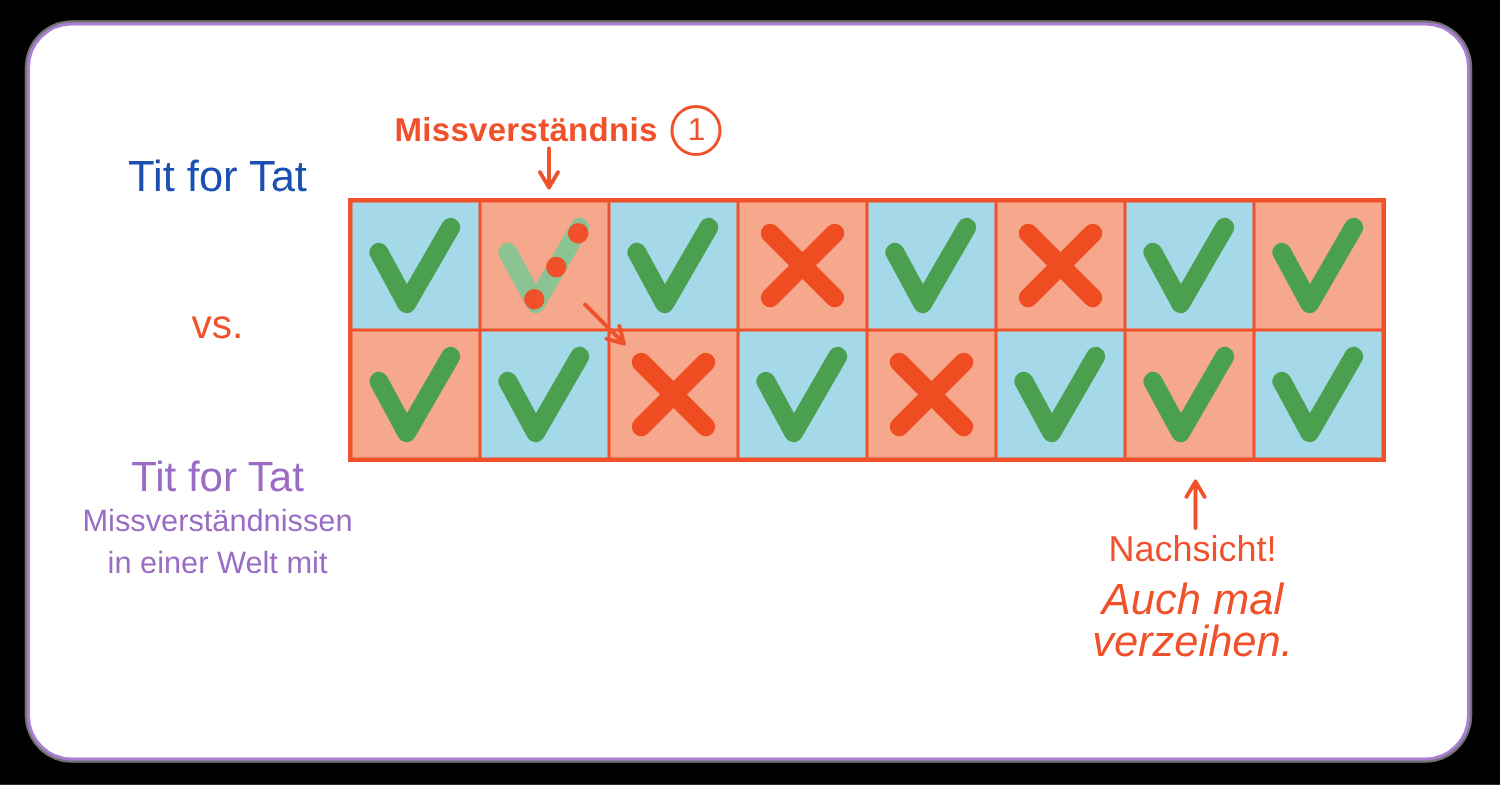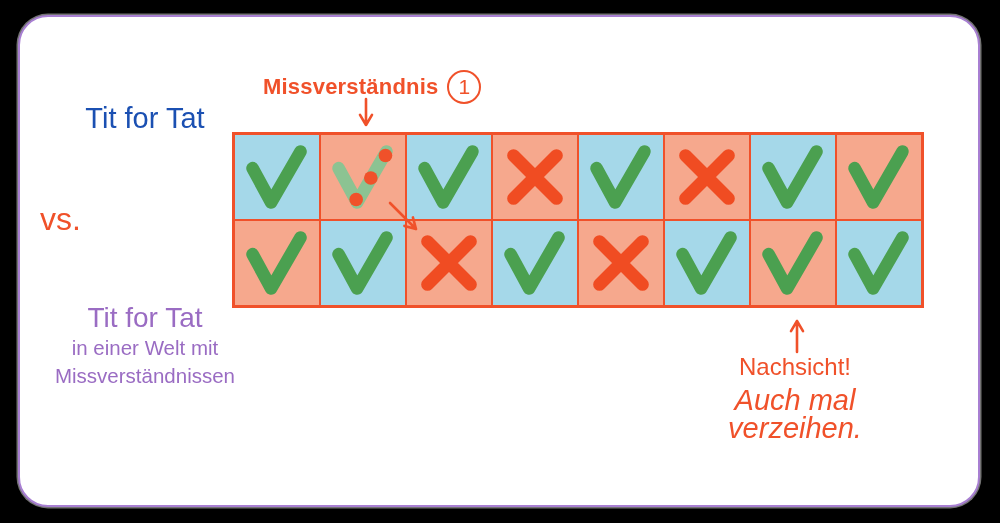--- a/index.html
+++ b/index.html
@@ -3,22 +3,22 @@
 <meta charset="utf-8">
 <style>
   html,body{margin:0;padding:0;background:#000;}
   #stage{position:relative;width:1000px;height:523px;background:var(--bg,#000);
          font-family:"Liberation Sans","DejaVu Sans",sans-serif;overflow:hidden;}
   .card{position:absolute;left:18px;top:15px;width:958px;height:488px;
         background:var(--card-bg,#fff);border:2.5px solid var(--card-border,#a87fd2);
         border-radius:30px;box-shadow:0 0 0 1.5px rgba(255,255,255,.45);}
   .label-a{position:absolute;left:40px;top:102px;width:210px;text-align:center;
            font-size:29px;font-weight:500;color:var(--title-blue);}
-  .versus{position:absolute;left:40px;top:201px;width:210px;
-          font-size:32px;color:var(--accent);}
+  .versus{position:absolute;left:40px;top:201px;width:210px;text-align:center;
+          font-size:27px;color:var(--accent);}
   .label-b{position:absolute;left:15px;top:301px;width:260px;text-align:center;color:var(--purple);}
   .label-b .b-title{font-size:28px;line-height:33px;}
   .label-b .b-line{font-size:20.5px;line-height:27.5px;}
   .mis{position:absolute;left:263px;top:69px;height:36px;display:flex;align-items:center;gap:9px;color:var(--accent);}
   .mis-label{font-size:22px;font-weight:700;letter-spacing:.2px;text-align:center;}
   .mis-badge{width:30px;height:30px;border:2.5px solid var(--accent);border-radius:50%;
              display:flex;align-items:center;justify-content:center;font-size:21px;font-weight:500;}
   .grid{position:absolute;left:232px;top:132px;display:grid;
         grid-template-columns:repeat(8,86px);grid-auto-rows:86px;border:2.5px solid var(--accent);}
   .cell{border:1.5px solid var(--accent);position:relative;box-sizing:border-box;}
@@ -33,22 +33,22 @@
 <body>
 
 <div id="stage" style="--bg: #000000; --card-bg: #ffffff; --card-border: #a87fd2; --title-blue: #1b50b2; --accent: #f0512a; --purple: #9a6cc3;">
   <div class="card"></div>
 
   <div class="label-a">Tit for Tat</div>
   <div class="versus">vs.</div>
 
   <div class="label-b">
     <div class="b-title">Tit for Tat</div>
+    <div class="b-line">Missverständnissen</div>
     <div class="b-line">in einer Welt mit</div>
-    <div class="b-line">Missverständnissen</div>
   </div>
 
   <div class="mis">
     <span class="mis-label">Missverständnis</span>
     <span class="mis-badge">1</span>
   </div>
 
   <svg class="arrow" style="left:356px;top:97px" width="20" height="32" viewBox="0 0 20 32">
     <path d="M10 2 L10 28 M16 17.8 L10 28 L4 17.8"></path>
   </svg>

